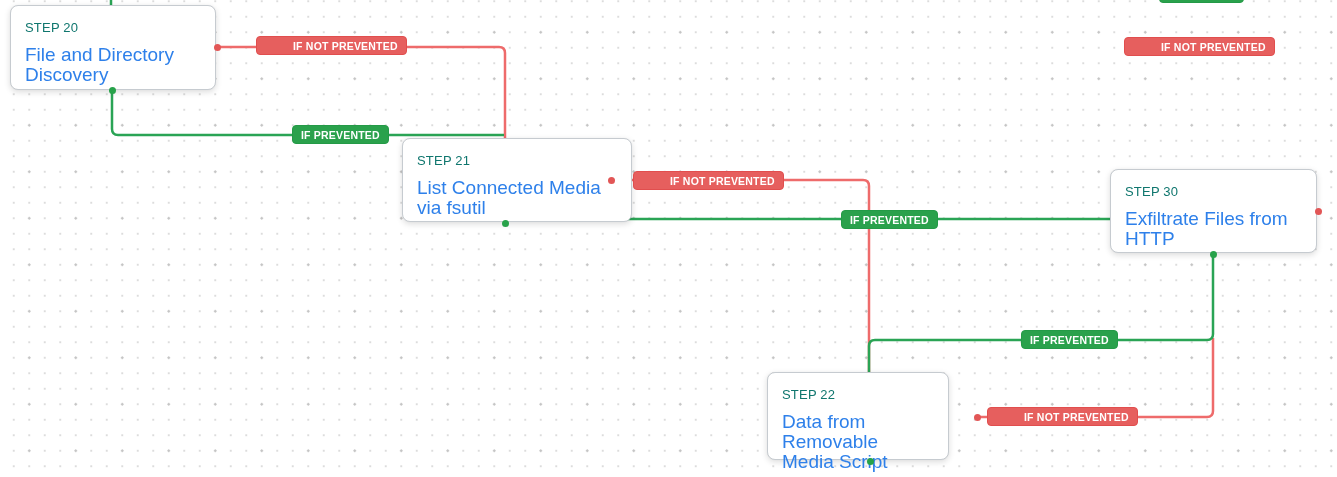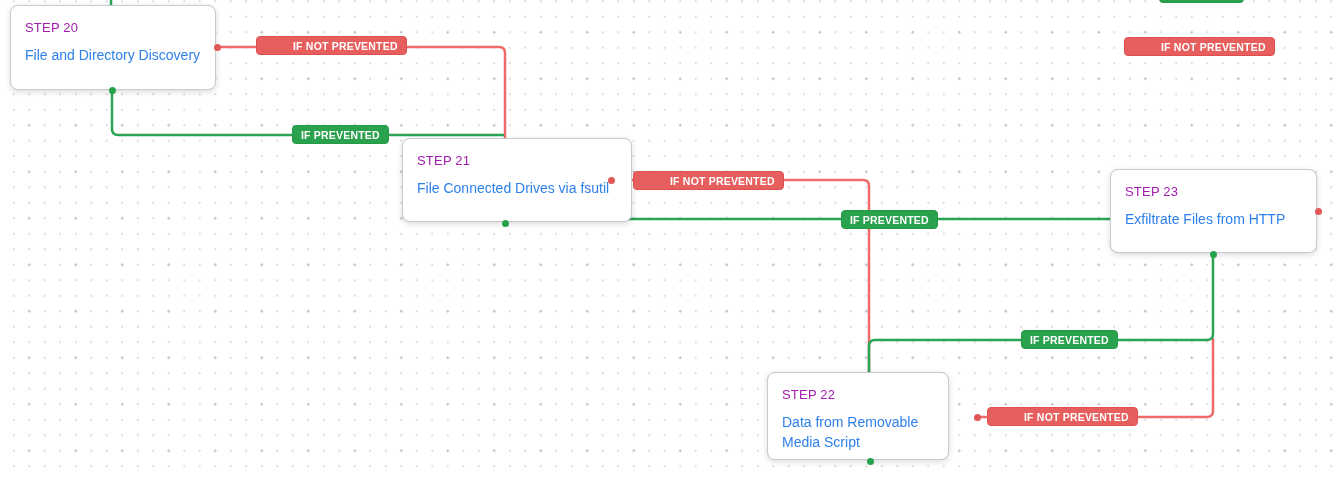--- a/index.html
+++ b/index.html
@@ -25,27 +25,27 @@
     border:1px solid #c6cbd0;
     border-radius:8px;
     box-shadow:0 2px 6px rgba(0,0,0,.14), 0 0 1px rgba(0,0,0,.06);
     padding:14px 14px 12px 14px;
     box-sizing:border-box;
     cursor:pointer;
   }
   .step-title{
     font-size:13px;
     line-height:15px;
-    color:#a21caf;
+    color:#0f766e;
     letter-spacing:.2px;
     margin-bottom:10px;
     white-space:nowrap;
   }
   .action-link{
-    font-size:14px;
+    font-size:19px;
     line-height:20px;
     color:#2e80ea;
     cursor:pointer;
   }
   .badge{
     position:absolute;
     height:19px;
     display:flex;align-items:center;
     padding:0 8px;
     box-sizing:border-box;
@@ -83,30 +83,30 @@
     <path class="edge green" d="M1213 254 V334 Q1213 340 1207 340 H875 Q869 340 869 346 V373"></path>
   </svg>
 
   <div class="card" style="left:10px;top:5px;width:206px;height:85px;">
     <div class="step-title">STEP 20</div>
     <div class="action-link">File and Directory Discovery</div>
   </div>
 
   <div class="card" style="left:402px;top:138px;width:230px;height:84px;">
     <div class="step-title">STEP 21</div>
-    <div class="action-link">File Connected Drives via fsutil</div>
+    <div class="action-link">List Connected Media via fsutil</div>
   </div>
 
   <div class="card" style="left:767px;top:372px;width:182px;height:88px;">
     <div class="step-title">STEP 22</div>
     <div class="action-link">Data from Removable Media Script</div>
   </div>
 
   <div class="card" style="left:1110px;top:169px;width:207px;height:84px;">
-    <div class="step-title">STEP 23</div>
+    <div class="step-title">STEP 30</div>
     <div class="action-link">Exfiltrate Files from HTTP</div>
   </div>
 
   <div class="badge red" style="left:256px;top:36px;">IF NOT PREVENTED</div>
   <div class="badge green" style="left:268px;top:125px;">IF PREVENTED</div>
   <div class="badge red" style="left:633px;top:171px;">IF NOT PREVENTED</div>
   <div class="badge green" style="left:817px;top:210px;">IF PREVENTED</div>
   <div class="badge green" style="left:997px;top:330px;">IF PREVENTED</div>
   <div class="badge red" style="left:987px;top:407px;">IF NOT PREVENTED</div>
   <div class="badge red" style="left:1124px;top:37px;">IF NOT PREVENTED</div>

